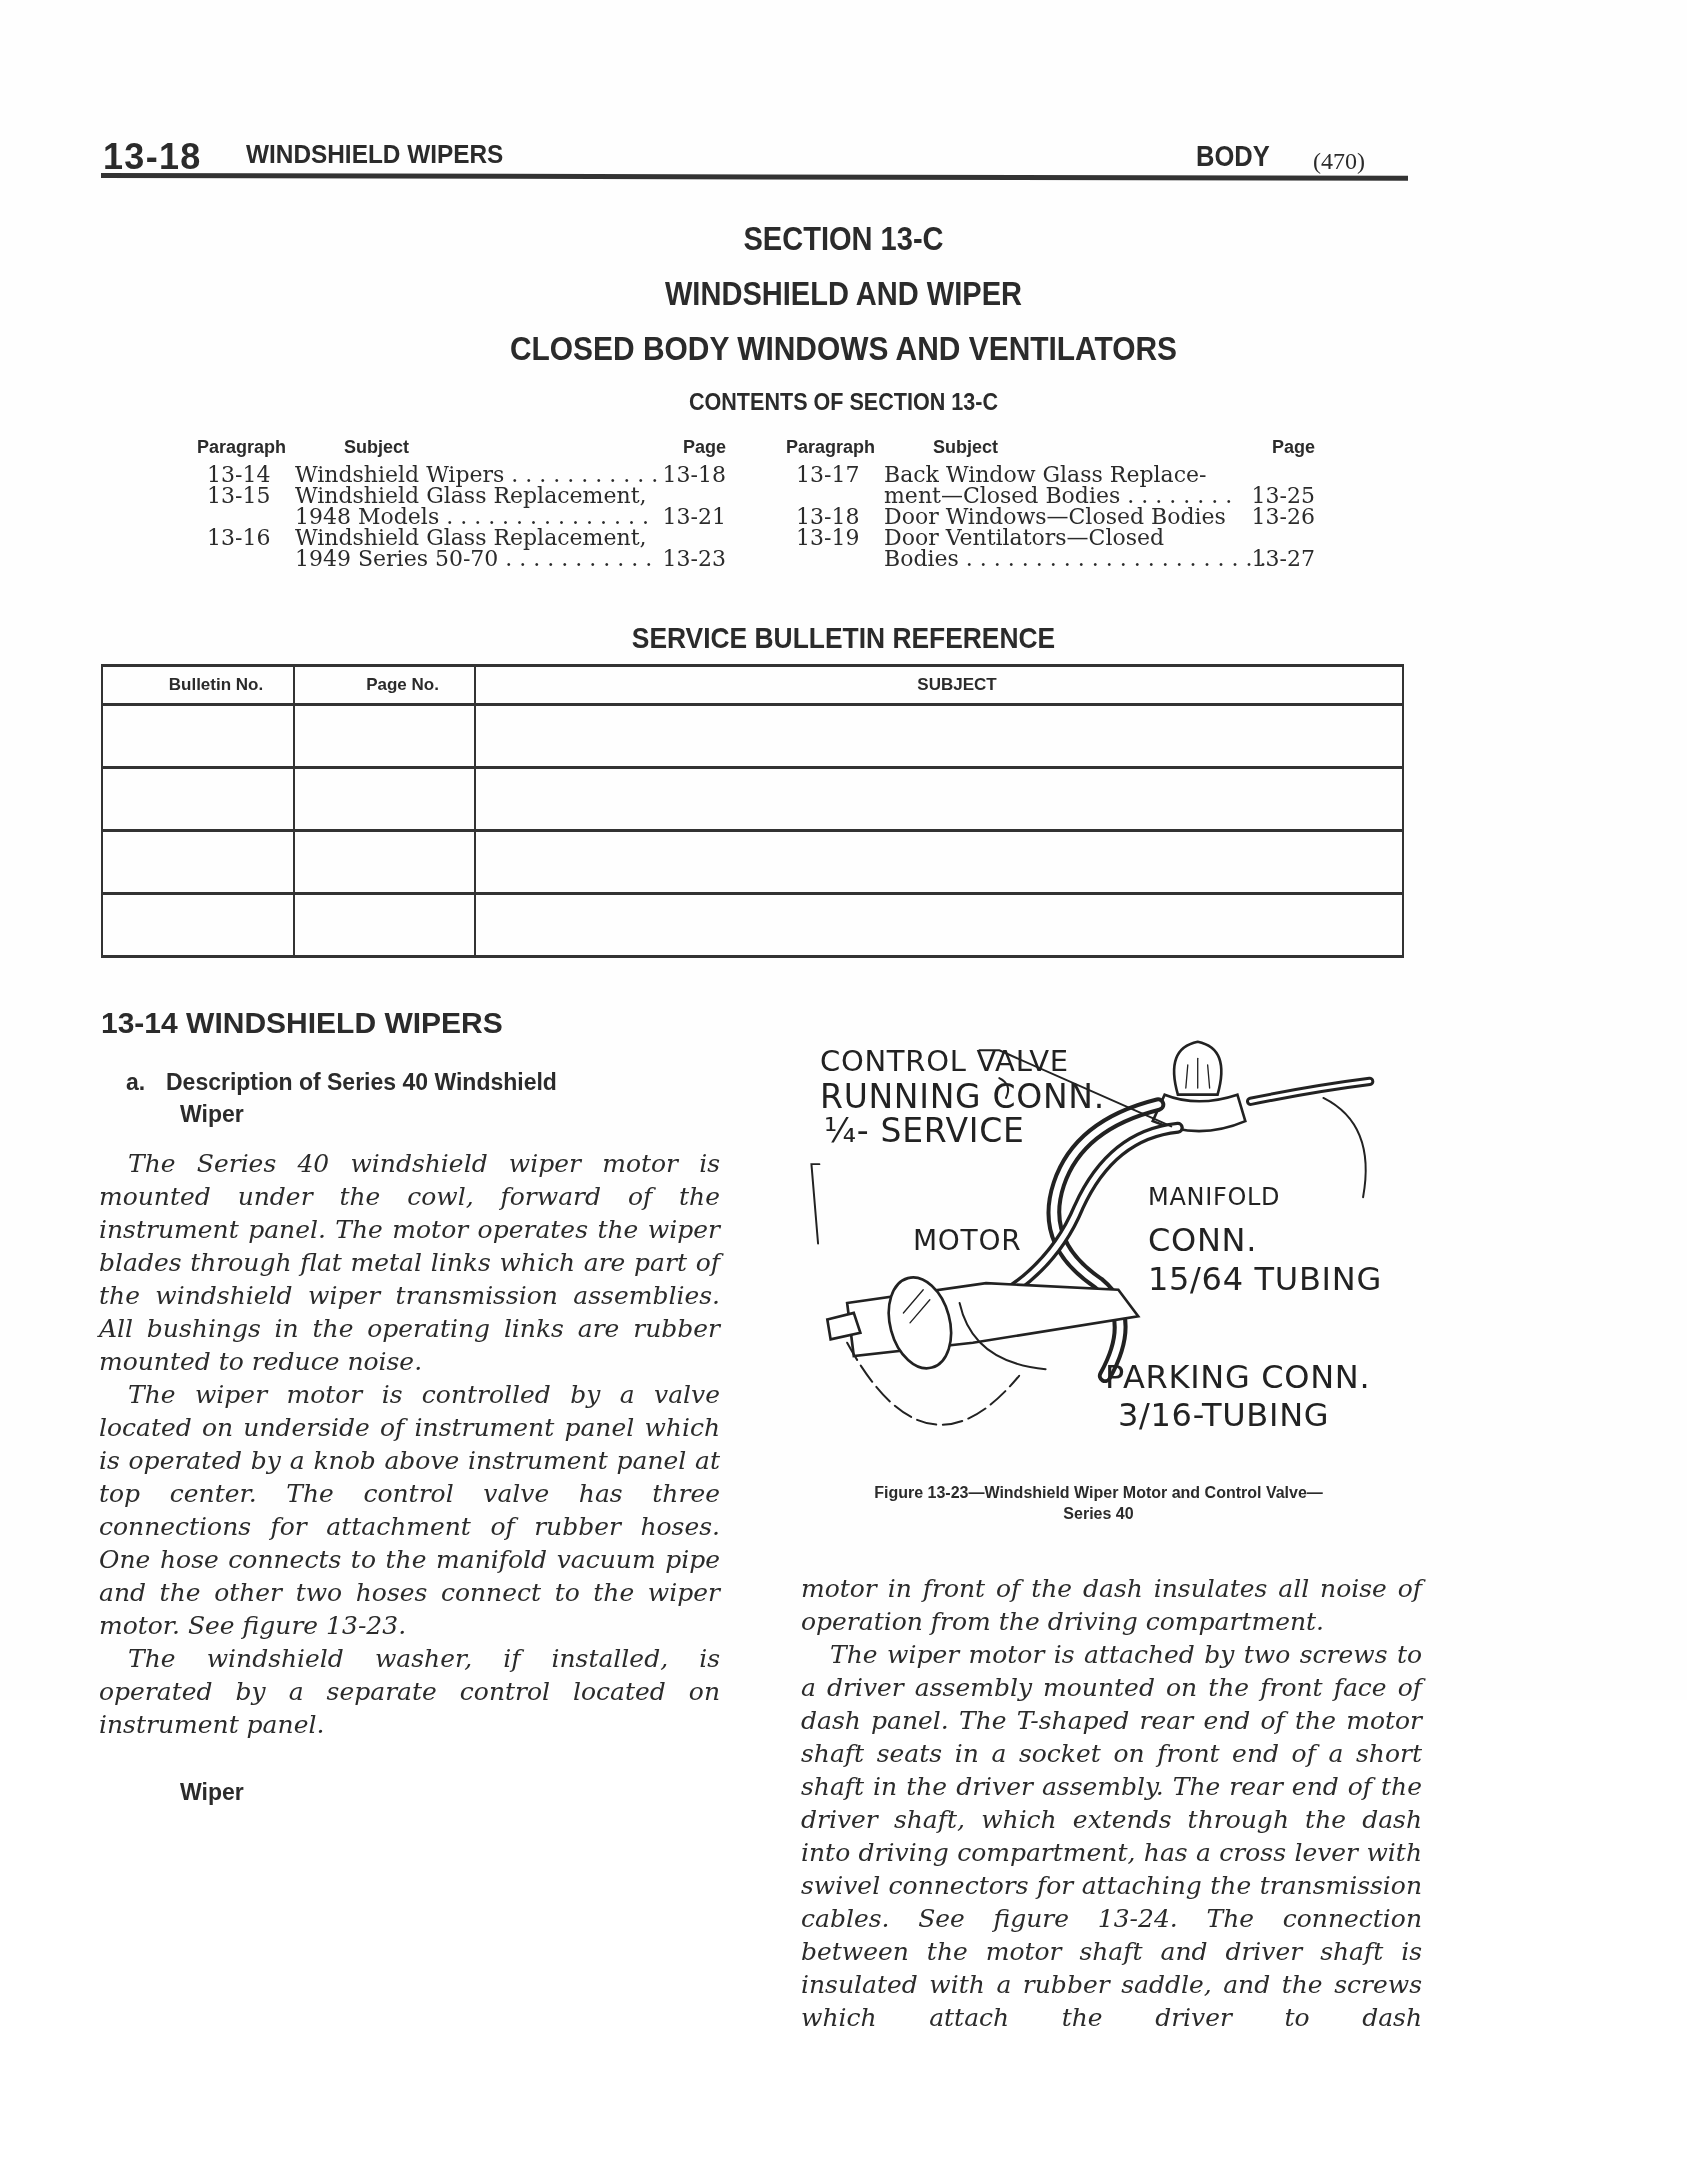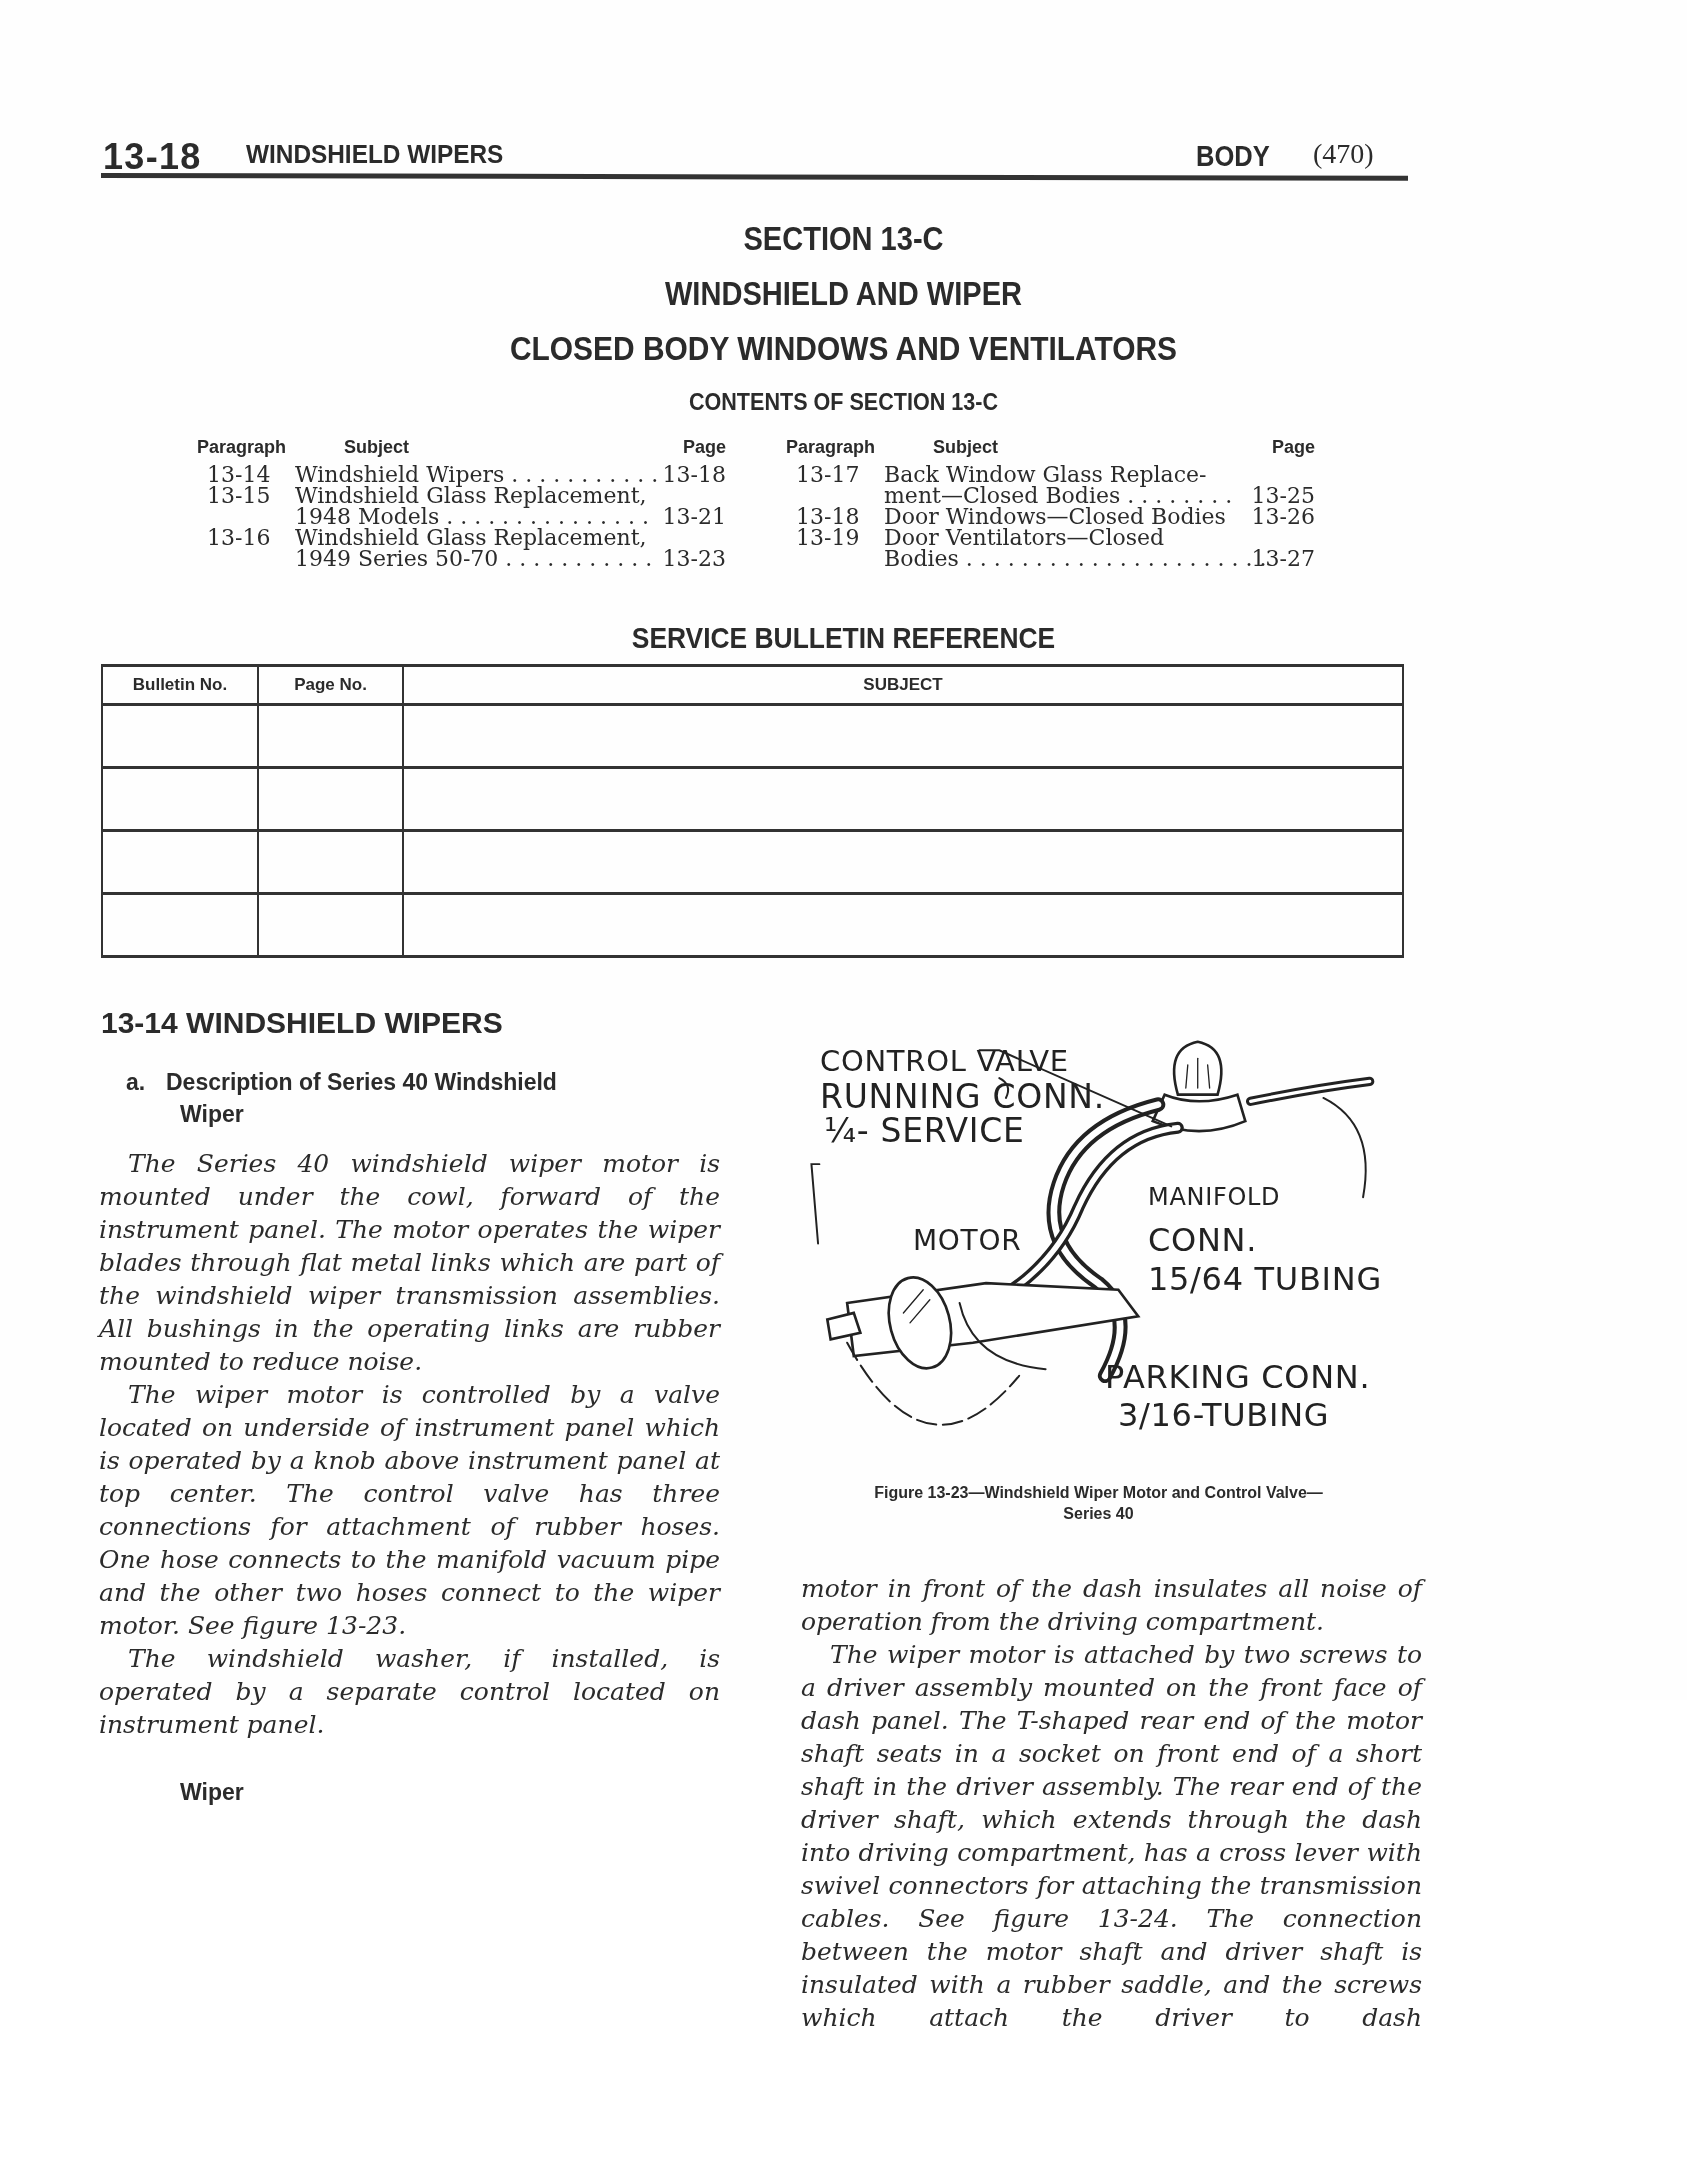--- a/index.html
+++ b/index.html
@@ -6,21 +6,21 @@
   body { width:1687px; height:2183px; background:#ffffff; position:relative; overflow:hidden; color:#2b2b2b; }
   .page { position:absolute; left:0; top:0; width:1687px; height:1700px; background:#fefefe; }
   .sans { font-family:"Liberation Sans", "DejaVu Sans", sans-serif; font-weight:bold; }
   .serif { font-family:"DejaVu Serif", "Liberation Serif", serif; }
   .abs { position:absolute; }
 
   
   .hdr-num { left:103px; top:136px; font-size:36px; letter-spacing:1.3px; }
   .hdr-title { left:246px; top:139px; font-size:26.5px; transform:scaleX(0.92); transform-origin:left; }
   .hdr-body { left:1196px; top:140px; font-size:29px; transform:scaleX(0.88); transform-origin:left; }
-  .hdr-page { left:1313px; top:138px; font-size:28px; font-family:"Liberation Serif", serif; font-weight:normal; }
+  .hdr-page { left:1313px; top:148px; font-size:24px; font-family:"Liberation Serif", serif; font-weight:normal; }
   .hdr-rule { left:101px; top:173px; width:1307px; height:4.6px; background:#333; transform:rotate(0.12deg); transform-origin:left; }
 
   .ctitle { left:0; width:1687px; text-align:center; }
   .t1 { top:220px; font-size:33px; transform:scaleX(0.88); }
   .t2 { top:275px; font-size:33px; transform:scaleX(0.88); }
   .t3 { top:329px; font-size:34px; transform:scaleX(0.88); }
   .t4 { top:388px; font-size:24.5px; transform:scaleX(0.88); }
 
   
   .toc { top:437px; width:529px; }
@@ -30,21 +30,21 @@
   .toc-head span { position:absolute; top:0; }
   .toc-row { position:relative; font-size:22px; line-height:21px; height:21px; }
   .toc-row span { position:absolute; top:0; white-space:pre; }
   .c-par { left:10px; }
   .c-sub { left:98px; }
   .c-page { right:0; }
 
   .sbr-title { left:0; width:1687px; text-align:center; top:621px; font-size:30px; transform:scaleX(0.88); }
   .sbr { left:101px; top:664px; width:1303px; border-collapse:collapse; }
   .sbr th, .sbr td { border:2.6px solid #333; border-top-width:3.3px; border-bottom-width:3.3px; padding:0; }
-  .sbr th { height:36px; font-size:17px; font-family:"Liberation Sans", sans-serif; font-weight:bold; }
+  .sbr th { height:36px; font-size:17px; font-family:"Liberation Sans", sans-serif; font-weight:bold;padding-left:36px; }
   .sbr td { height:60px; }
   .sbr .w1 { width:154px; } .sbr .w2 { width:143px; }
 
   
   .col { width:621px; font-family:"DejaVu Serif", serif; font-size:25px; line-height:33px; text-align:justify;font-style:italic; }
   .col p { margin:0; text-indent:29px; }
   .colL { left:99px; }
   .colR { left:801px; }
   .h-sec { left:101px; top:1006px; font-size:30px; }
   .h-sub { font-size:23px; line-height:32px; }

